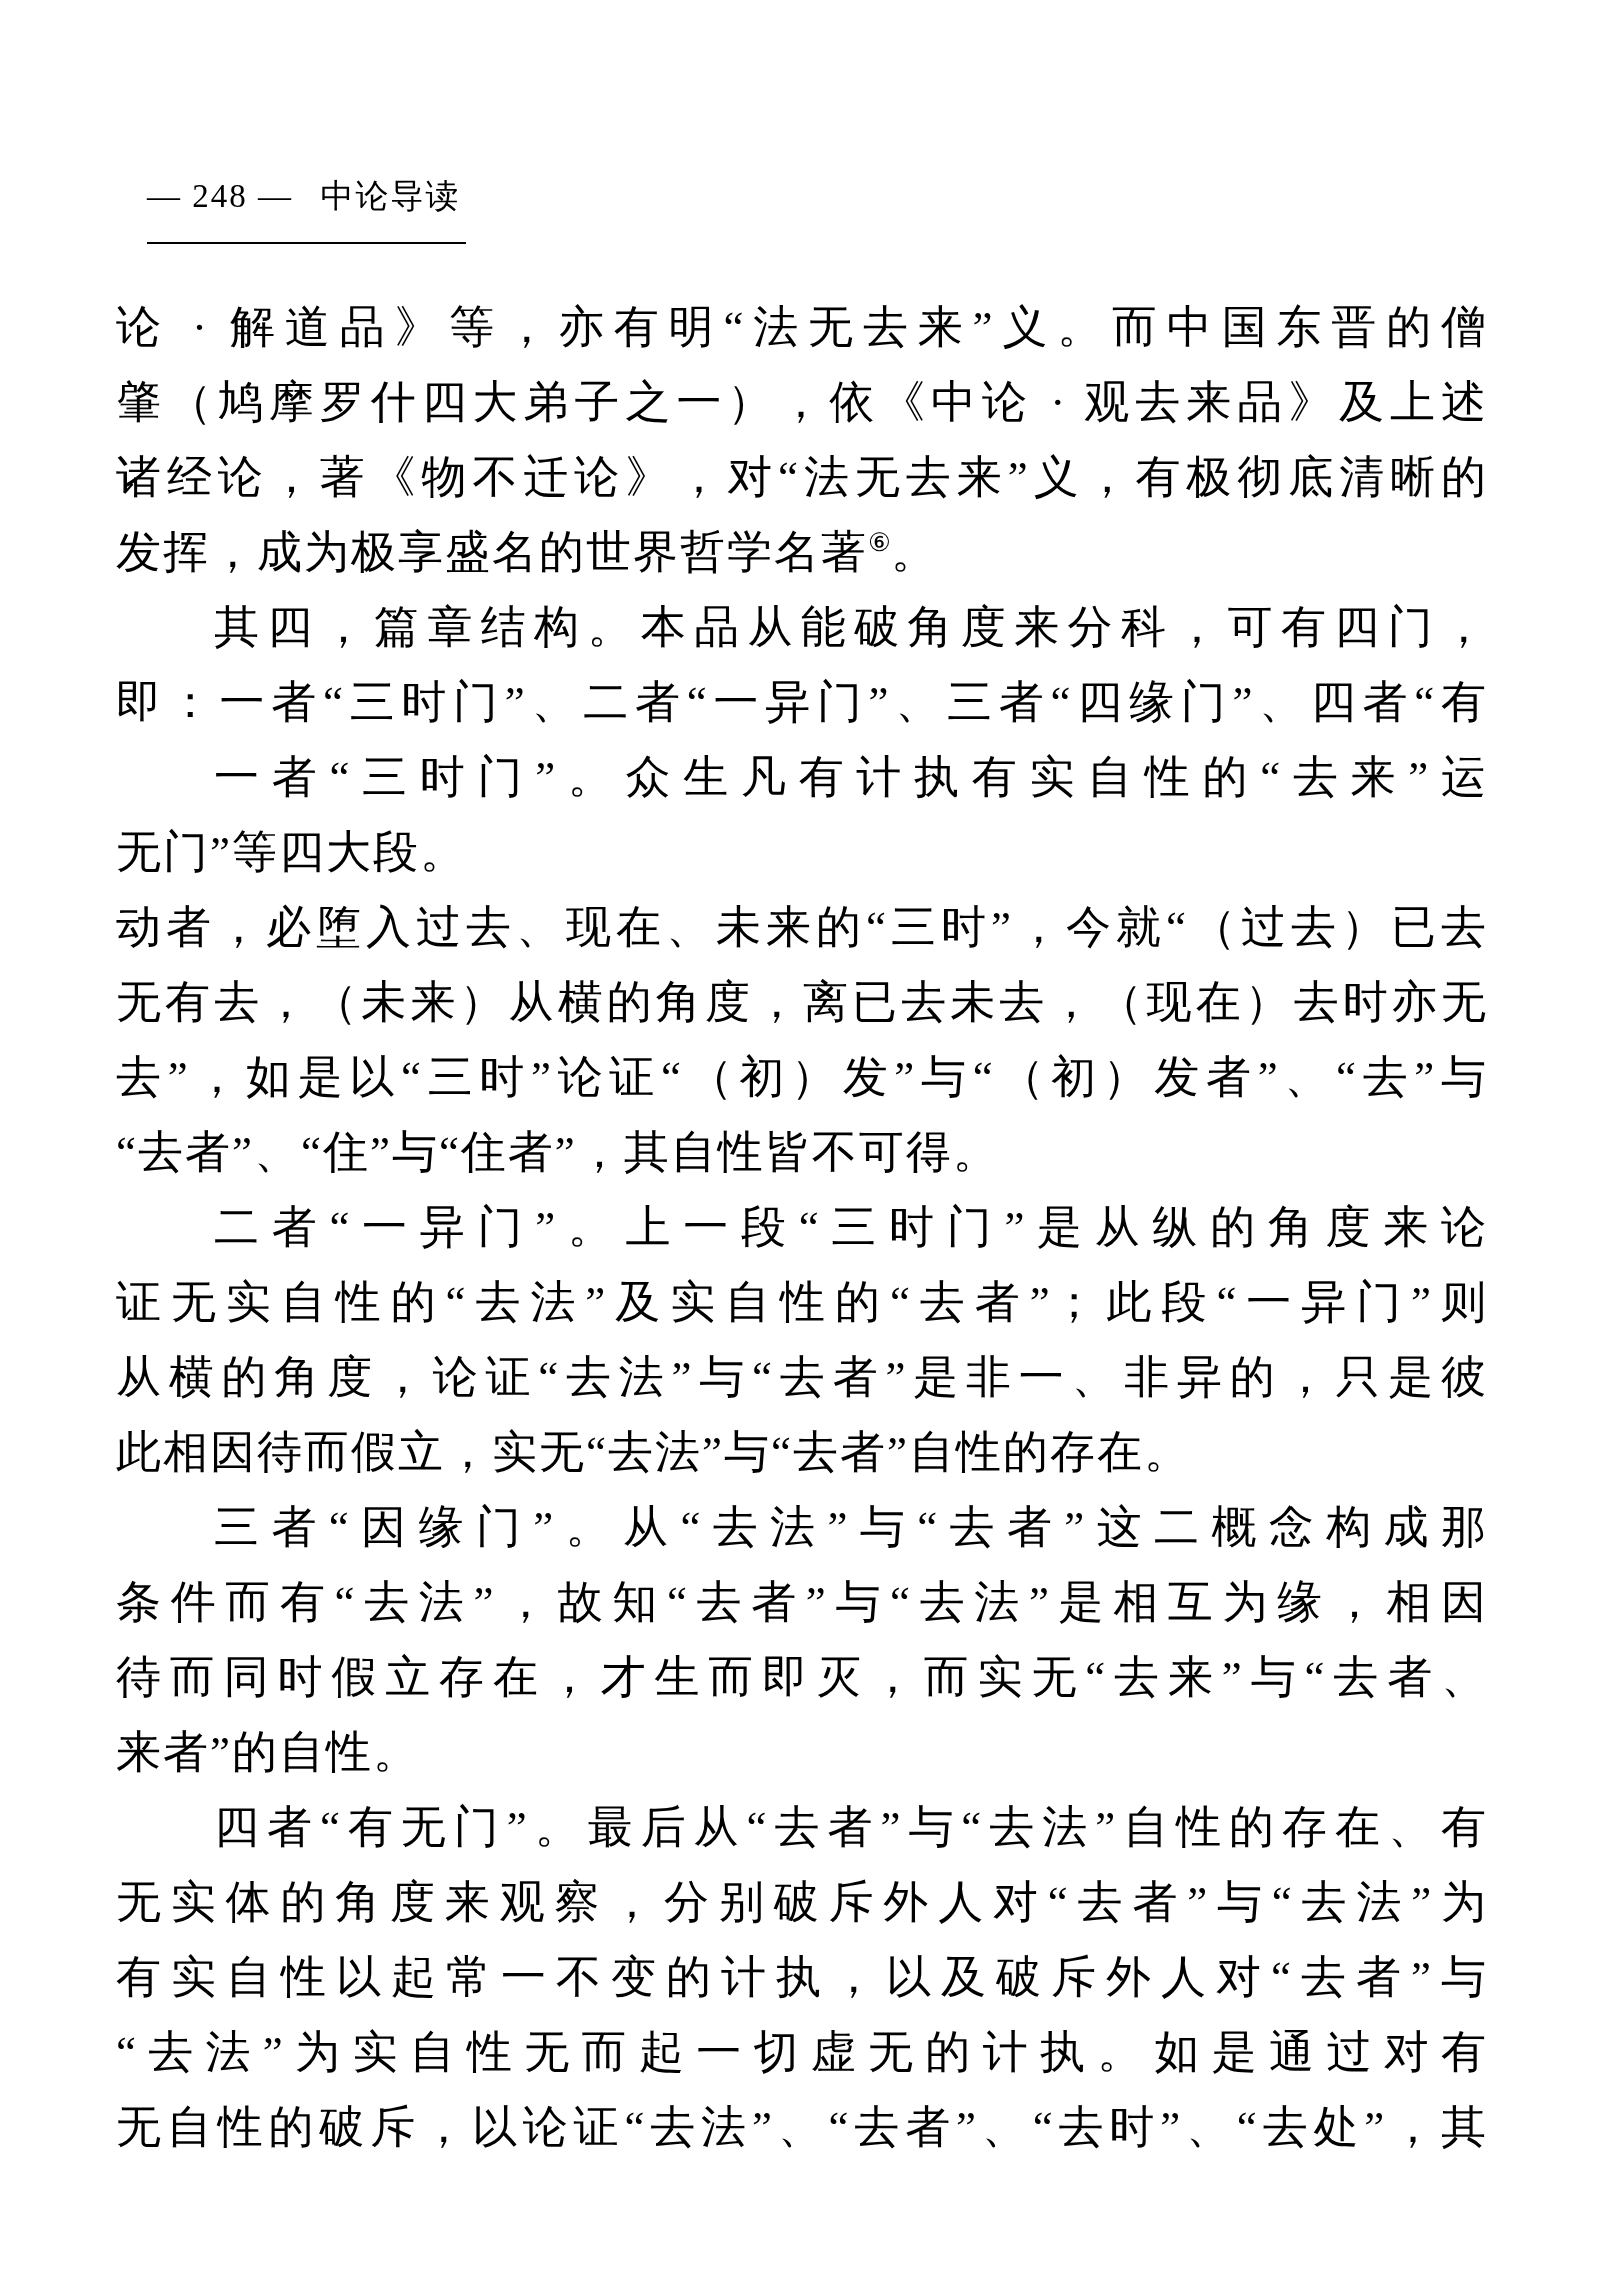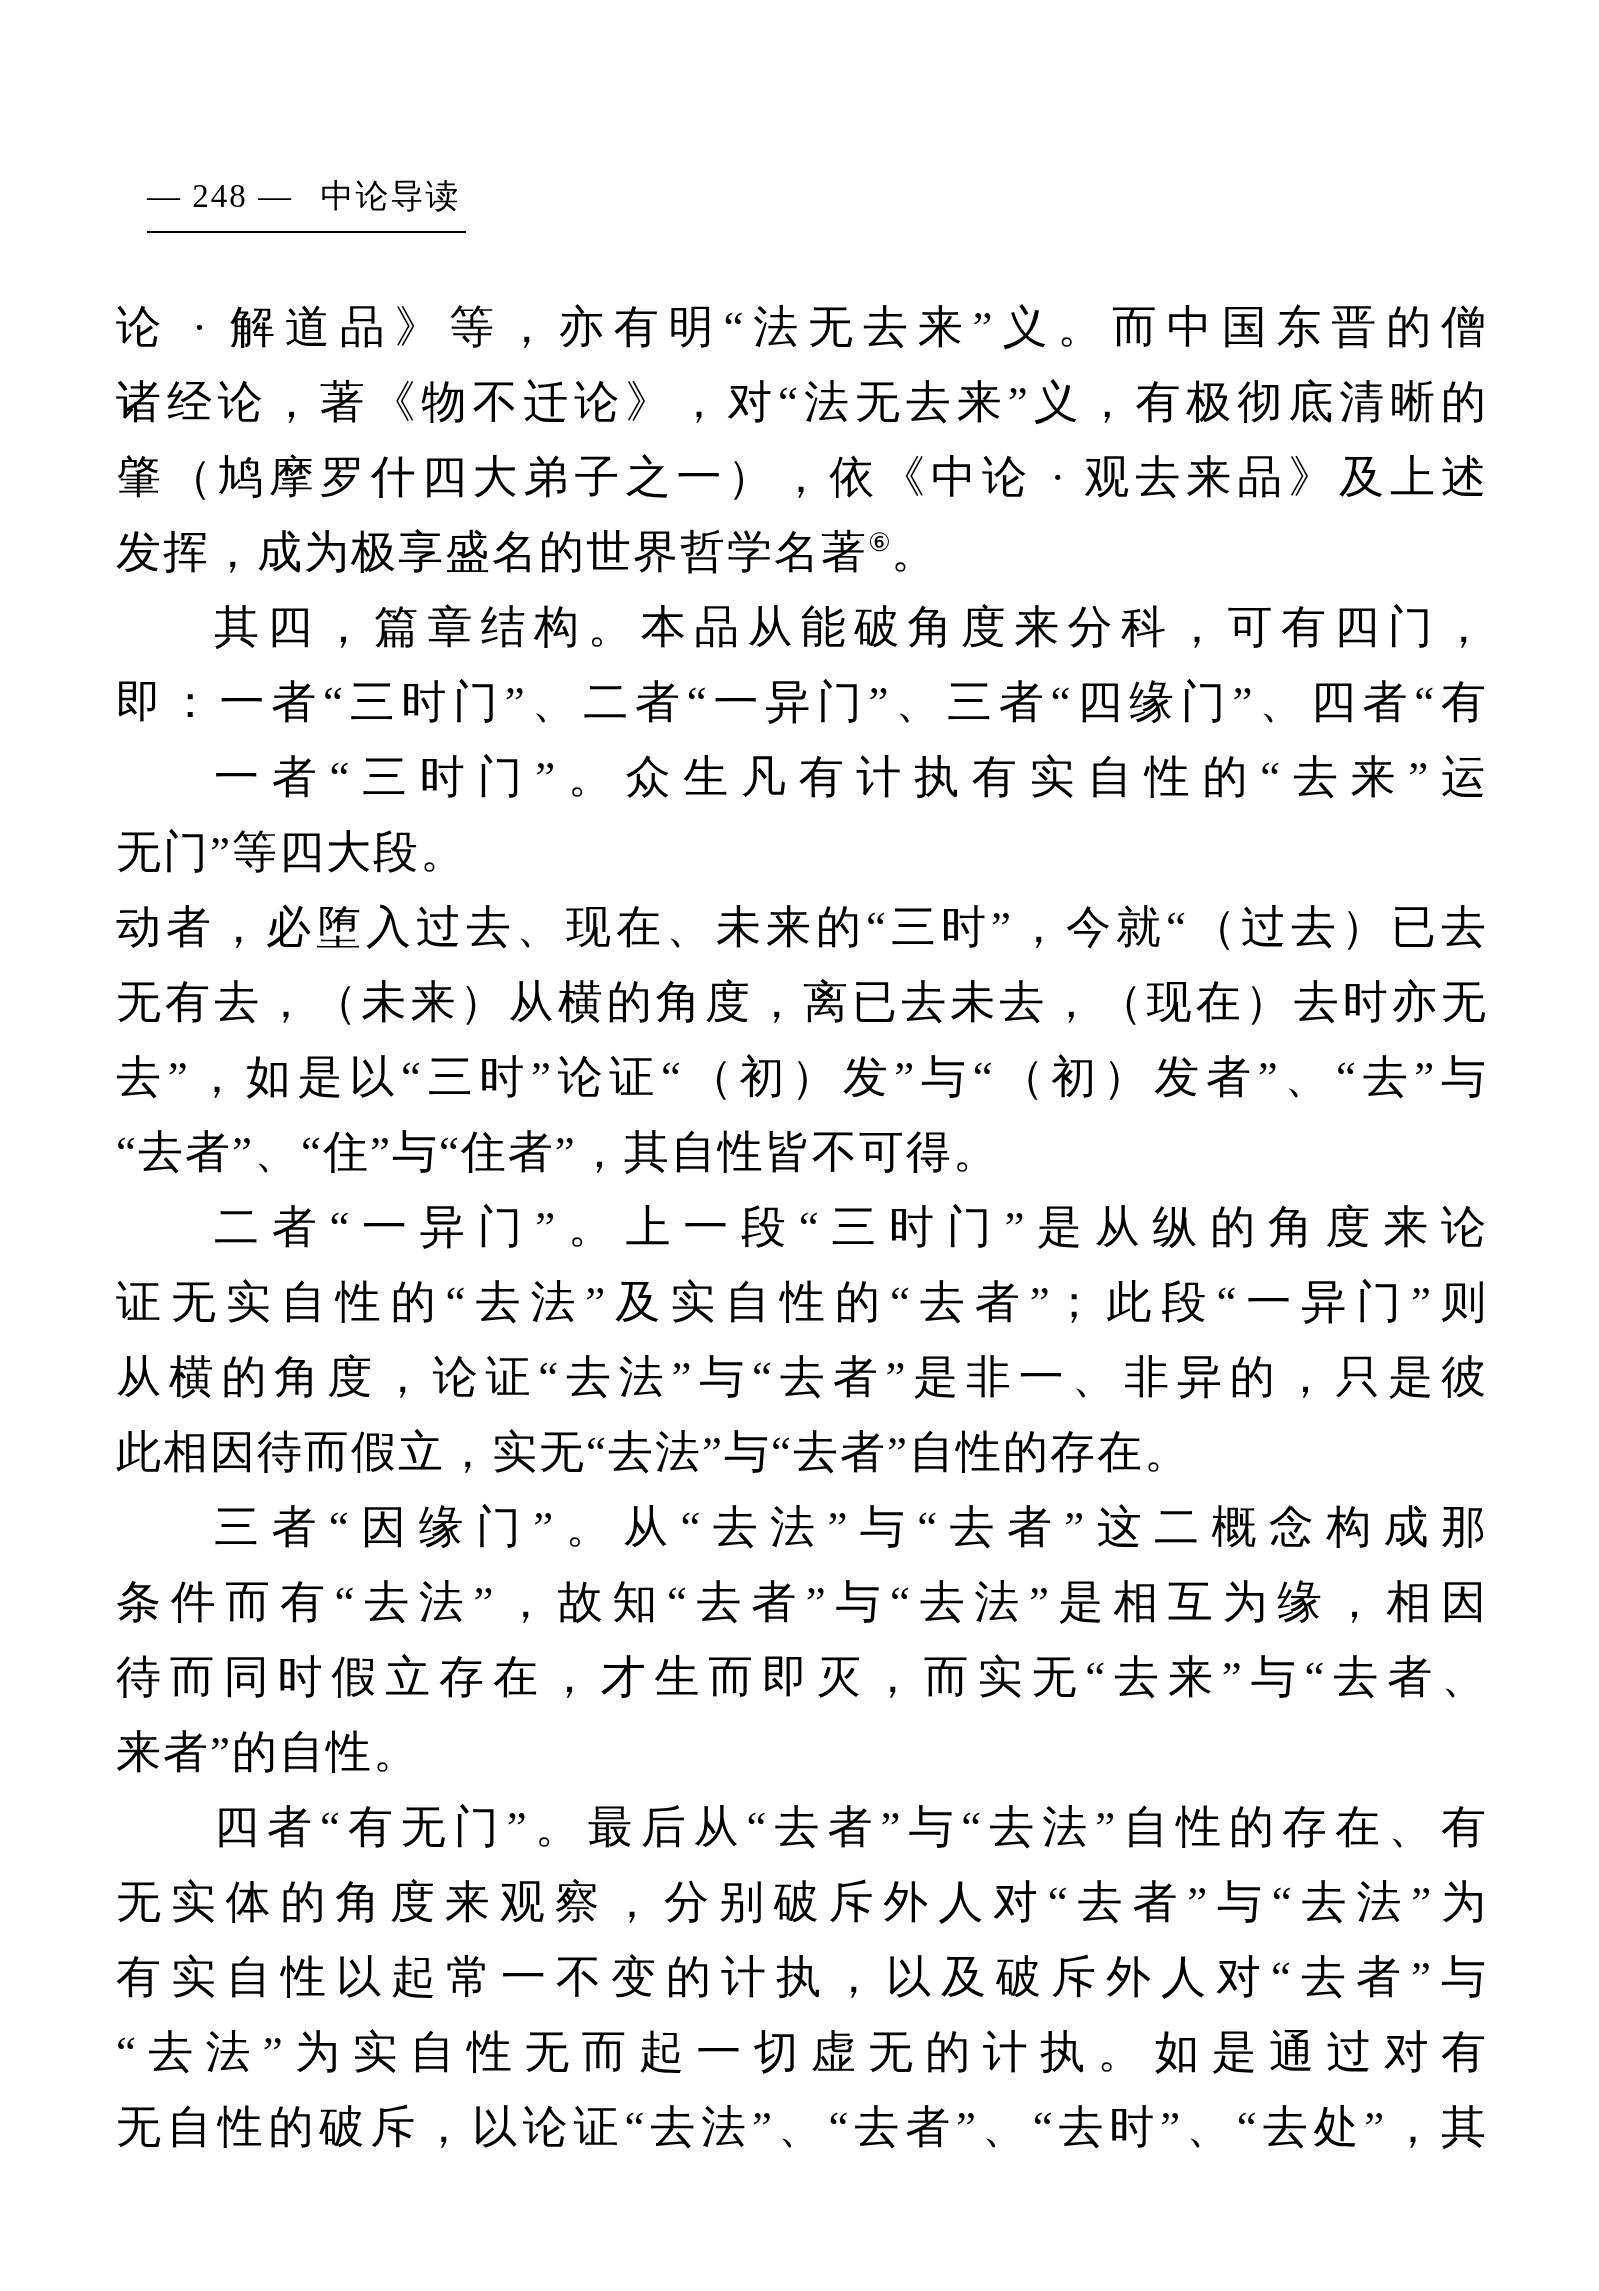--- a/index.html
+++ b/index.html
@@ -15,21 +15,21 @@
     font-family: "Liberation Serif", "DejaVu Serif", serif;
     color: #000000;
     overflow: hidden;
   }
   .header {
     position: absolute;
     left: 147px;
     top: 174px;
     display: inline-block;
     border-bottom: 2.9px solid #000000;
-    padding-bottom: 12px;
+    padding-bottom: 23px;
     padding-right: 5.9px;
     font-size: 33px;
     letter-spacing: 2px;
     white-space: nowrap;
   }
   .header .page-label {
     margin-right: 27.4px;
   }
   .body-text {
     position: absolute;
@@ -66,22 +66,22 @@
 <body>
 
 <div class="page">
 
   <div class="header">
     <span class="page-label">— 248 —</span><span>中论导读</span>
   </div>
 
   <div class="body-text">
     <div class="line">论 · 解道品》等，亦有明“法无去来”义。而中国东晋的僧</div>
+    <div class="line">肇（鸠摩罗什四大弟子之一），依《中论 · 观去来品》及上述</div>
     <div class="line">诸经论，著《物不迁论》，对“法无去来”义，有极彻底清晰的</div>
-    <div class="line">肇（鸠摩罗什四大弟子之一），依《中论 · 观去来品》及上述</div>
     <div class="line short"><span>发挥，成为极享盛名的世界哲学名著</span><span class="fn-sup">⑥</span><span>。</span></div>
     <div class="line indent">其四，篇章结构。本品从能破角度来分科，可有四门，</div>
     <div class="line">即：一者“三时门”、二者“一异门”、三者“四缘门”、四者“有</div>
     <div class="line indent">一者“三时门”。众生凡有计执有实自性的“去来”运</div>
     <div class="line short">无门”等四大段。</div>
     <div class="line">动者，必堕入过去、现在、未来的“三时”，今就“（过去）已去</div>
     <div class="line">无有去，（未来）从横的角度，离已去未去，（现在）去时亦无</div>
     <div class="line">去”，如是以“三时”论证“（初）发”与“（初）发者”、“去”与</div>
     <div class="line short">“去者”、“住”与“住者”，其自性皆不可得。</div>
     <div class="line indent">二者“一异门”。上一段“三时门”是从纵的角度来论</div>

